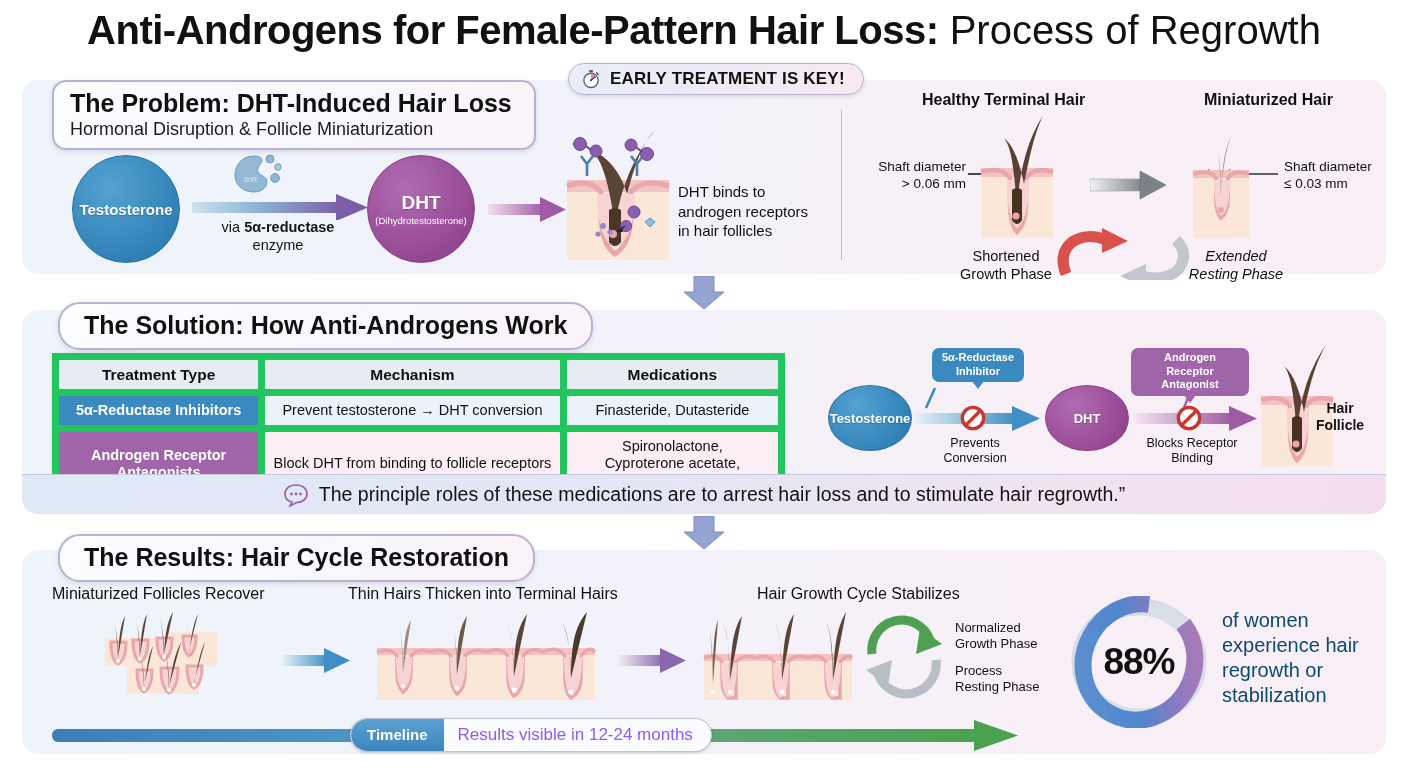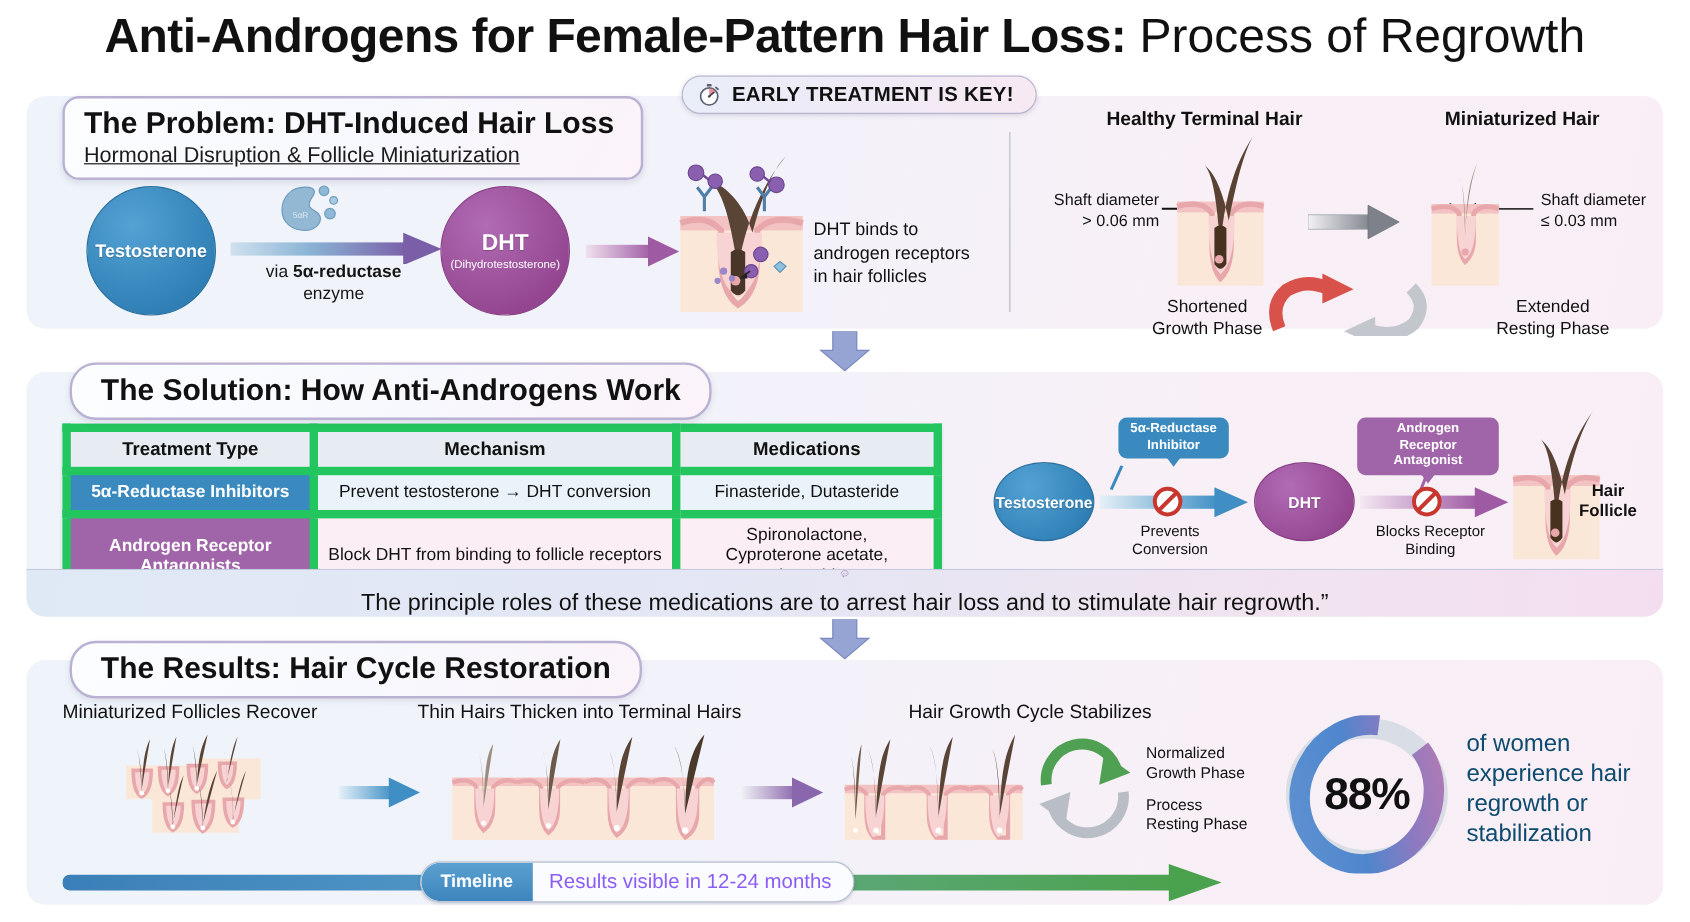--- a/index.html
+++ b/index.html
@@ -44,21 +44,21 @@
   
   .chip {
     position: absolute; z-index: 6;
     background: linear-gradient(120deg, #fbfdff 0%, #f7f8fd 55%, #fbf3f9 100%);
     border: 2px solid #b9b0d2;
     border-radius: 16px;
     padding: 7px 20px 9px 20px;
     box-shadow: 0 2px 5px rgba(60,60,90,.13);
   }
   .chip h2 { font-size: 25px; font-weight: bold; color: #111; line-height: 30px; white-space: nowrap; }
-  .chip h3 { font-size: 18px; font-weight: normal; color: #1b1b1b; line-height: 22px; white-space: nowrap; text-decoration: underline; }
+  .chip h3 { font-size: 18px; font-weight: normal; color: #1b1b1b; line-height: 22px; white-space: nowrap; }
   #chip1 { left: 52px; top: 80px; border-radius: 14px; padding: 6px 22px 8px 16px; }
   #chip2 { left: 58px; top: 302px; border-radius: 22px; padding: 6px 24px 8px 24px; }
   #chip3 { left: 58px; top: 534px; border-radius: 22px; padding: 6px 24px 8px 24px; }
 
   
   #early-badge {
     position: absolute; left: 568px; top: 63px; z-index: 9;
     height: 32px; display: flex; align-items: center; gap: 9px;
     padding: 0 18px 0 12px;
     border-radius: 17px;
@@ -155,21 +155,21 @@
 
   .no-sign { position: absolute; width: 26px; height: 26px; }
   .mech-note { position: absolute; font-size: 12.5px; line-height: 15px; text-align: center; color: #111; }
 
   
   #quote-bar {
     position: absolute; left: 22px; top: 474px; width: 1364px; height: 40px;
     border-radius: 0 0 16px 16px;
     background: linear-gradient(100deg, #dfe9f6 0%, #e4e6f4 45%, #f1e3ef 78%, #f3def0 100%);
     border-top: 1px solid #c4c9de;
-    display: flex; align-items: center; justify-content: center; gap: 10px; flex-direction: column;
+    display: flex; align-items: center; justify-content: center; gap: 10px;
   }
   #quote-bar .qt { font-size: 19.5px; color: #111; }
 
   
   .p3-title { position: absolute; font-size: 16px; font-weight: normal; color: #111; white-space: nowrap; }
   .follicle-img { position: absolute; }
   .cyc-lbl { position: absolute; font-size: 13px; line-height: 16px; color: #111; }
   #donut-wrap { position: absolute; left: 1068px; top: 596px; width: 142px; height: 132px; }
   #donut-pct {
     position: absolute; inset: 0; display: flex; align-items: center; justify-content: center;
@@ -369,21 +369,21 @@
     <path d="M3 42 Q20 37 26 46 L26 66 Q26 80 31 86 Q38 80 38 66 L38 46 Q44 37 59 42" fill="none" stroke="#e8a7ab" stroke-width="4"></path>
     <path d="M24 48 Q24 78 31 84 Q40 78 40 48 Z" fill="#f7d3d4"></path>
     <path d="M42 2 C35 16 32 34 31 64 C30 34 29 22 27 16 C30 26 31 44 31 60 C33 36 37 12 42 2 Z" fill="#9b8d7d"></path>
     <circle cx="31" cy="78" r="3" fill="#e8a7ab"></circle>
   </svg>
 
   <div class="phase-lbl" style="left:942px; top:247px; width:128px;">
     <span>Shortened</span><br>
     <span>Growth Phase</span>
   </div>
-  <div class="phase-lbl" style="left:1224px; top:247px; width:140px;">
+  <div class="phase-lbl" style="left:1166px; top:247px; width:140px;font-style:italic;">
     <span>Extended</span><br>
     <span>Resting Phase</span>
   </div>
 
   <svg style="position:absolute;left:1050px;top:224px;" width="140" height="56">
     <path d="M16 50 Q8 30 22 18 Q38 8 56 16" fill="none" stroke="#d8514a" stroke-width="11" stroke-linecap="butt"></path>
     <polygon points="52,4 78,17 52,29" fill="#d8514a"></polygon>
     <path d="M126 16 Q140 30 128 46 Q114 58 92 52" fill="none" stroke="#c3c7cd" stroke-width="11"></path>
     <polygon points="96,40 70,52 96,64" fill="#c3c7cd"></polygon>
     <path d="M56 14 L126 14" stroke="#c3c7cd" stroke-width="0"></path>

